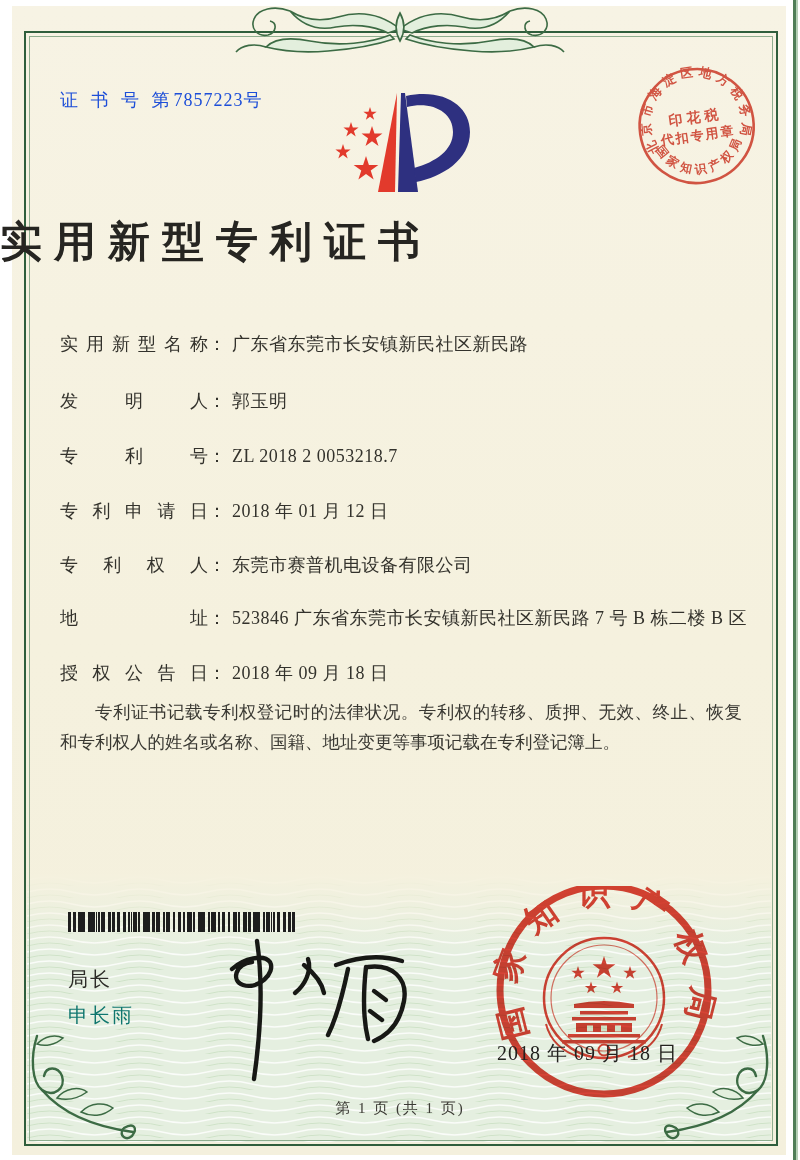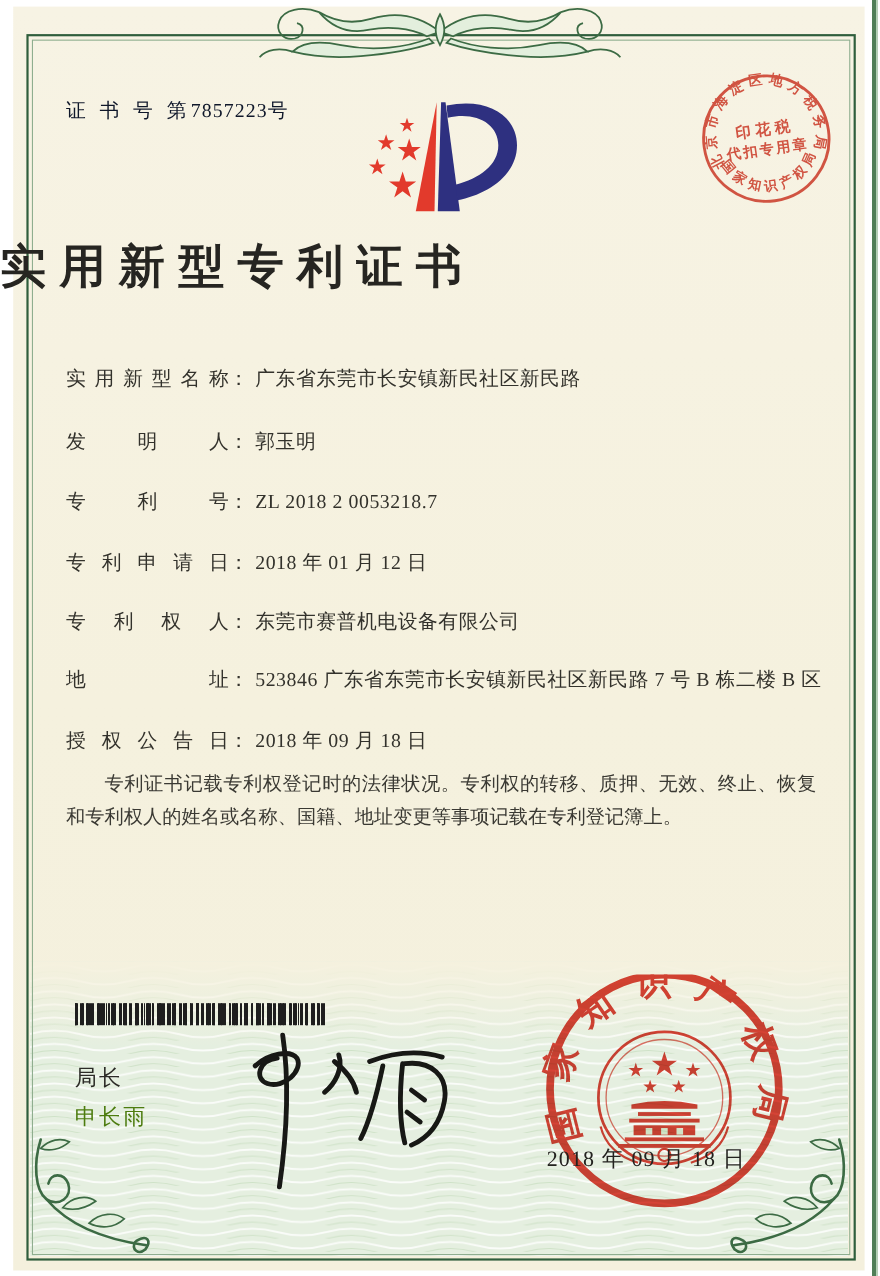--- a/index.html
+++ b/index.html
@@ -8,40 +8,40 @@
   .paper{position:absolute;left:12px;top:6px;right:14px;bottom:5px;
          background:linear-gradient(180deg,#f7f3e4 0%,#f5f1de 55%,#f4f0dd 100%);}
   
   .frame-outer{position:absolute;left:24px;top:31px;width:750px;height:1111px;
                border:2px solid #2f5e3c;}
   .frame-inner{position:absolute;left:3px;top:3px;right:3px;bottom:3px;border:1px solid #8fae8f;}
   
   .guilloche{position:absolute;left:27px;top:874px;width:744px;height:268px;overflow:hidden;}
   .guilloche .fade{position:absolute;left:0;top:0;width:100%;height:78px;
                    background:linear-gradient(180deg,#f5f1de 0%,rgba(245,241,222,0) 100%);}
-  .cert-no{position:absolute;left:60px;top:88px;font-size:18px;letter-spacing:4px;color:#0f172a;}
+  .cert-no{position:absolute;left:60px;top:88px;font-size:18px;letter-spacing:4px;color:#1d4ed8;}
   .cert-no .digits{letter-spacing:1px;}
   .doc-title{position:absolute;left:0;top:214px;width:800px;text-align:left;
              font-size:42px;font-weight:700;letter-spacing:12px;color:#262521;}
   .fields{position:absolute;left:60px;top:0;width:692px;font-size:18px;color:#33322c;}
   .field-row{position:absolute;left:0;width:692px;line-height:28px;}
   .flabel{display:inline-block;width:148px;text-align:justify;text-align-last:justify;}
   .fcolon{display:inline-block;margin-right:6px;}
   .fvalue{letter-spacing:.5px;}
   .grant-no{position:absolute;left:396px;top:0;white-space:nowrap;}
   .bodytext{position:absolute;left:60px;top:698px;width:682px;font-size:17.5px;
             line-height:29.5px;color:#3a3933;text-align:justify;}
   .bodytext p{margin:0;text-indent:2em;}
   .barcode{position:absolute;left:68px;top:912px;width:230px;height:20px;
      background:
        repeating-linear-gradient(90deg,#1e1e1e 0 2px,rgba(0,0,0,0) 2px 5px),
        repeating-linear-gradient(90deg,#1e1e1e 0 3px,rgba(0,0,0,0) 3px 11px),
        repeating-linear-gradient(90deg,#1e1e1e 0 1px,rgba(0,0,0,0) 1px 7px);}
   .role-label{position:absolute;left:68px;top:966px;font-size:20px;color:#2c2b27;letter-spacing:2px;}
-  .role-name{position:absolute;left:68px;top:1002px;font-size:20px;color:#4d7c0f;letter-spacing:2px;}
+  .role-name{position:absolute;left:68px;top:1002px;font-size:20px;color:#0f766e;letter-spacing:2px;}
   .signature{position:absolute;left:210px;top:933px;mix-blend-mode:multiply;}
   .seal-big{position:absolute;left:488px;top:886px;mix-blend-mode:multiply;opacity:.93;}
   .seal-date{position:absolute;left:497px;top:1040px;font-size:20px;color:#23221f;letter-spacing:1px;}
   .stamp-tax{position:absolute;left:612px;top:46px;transform:rotate(-8deg);
              mix-blend-mode:multiply;opacity:.92;}
   .logo{position:absolute;left:328px;top:86px;}
   .top-ornament{position:absolute;left:200px;top:1px;}
   .corner-orn{position:absolute;top:1028px;}
   .corner-orn.left{left:27px;}
   .corner-orn.right{right:27px;transform:scaleX(-1);}
@@ -237,15 +237,16 @@
       </g>
       <g stroke="#d93527" fill="none" stroke-width="2">
         <path d="M-58,26 C-54,42 -42,54 -24,59"></path>
         <path d="M58,26 C54,42 42,54 24,59"></path>
         <circle cy="52" r="5.5"></circle>
       </g>
     </g>
   </svg>
   <div class="seal-date">2018 年 09 月 18 日</div>
 
+  <div class="footer">第 1 页 (共 1 页)</div>
 
   <div class="edge-right"></div>
 </div>
 
 </body></html>

